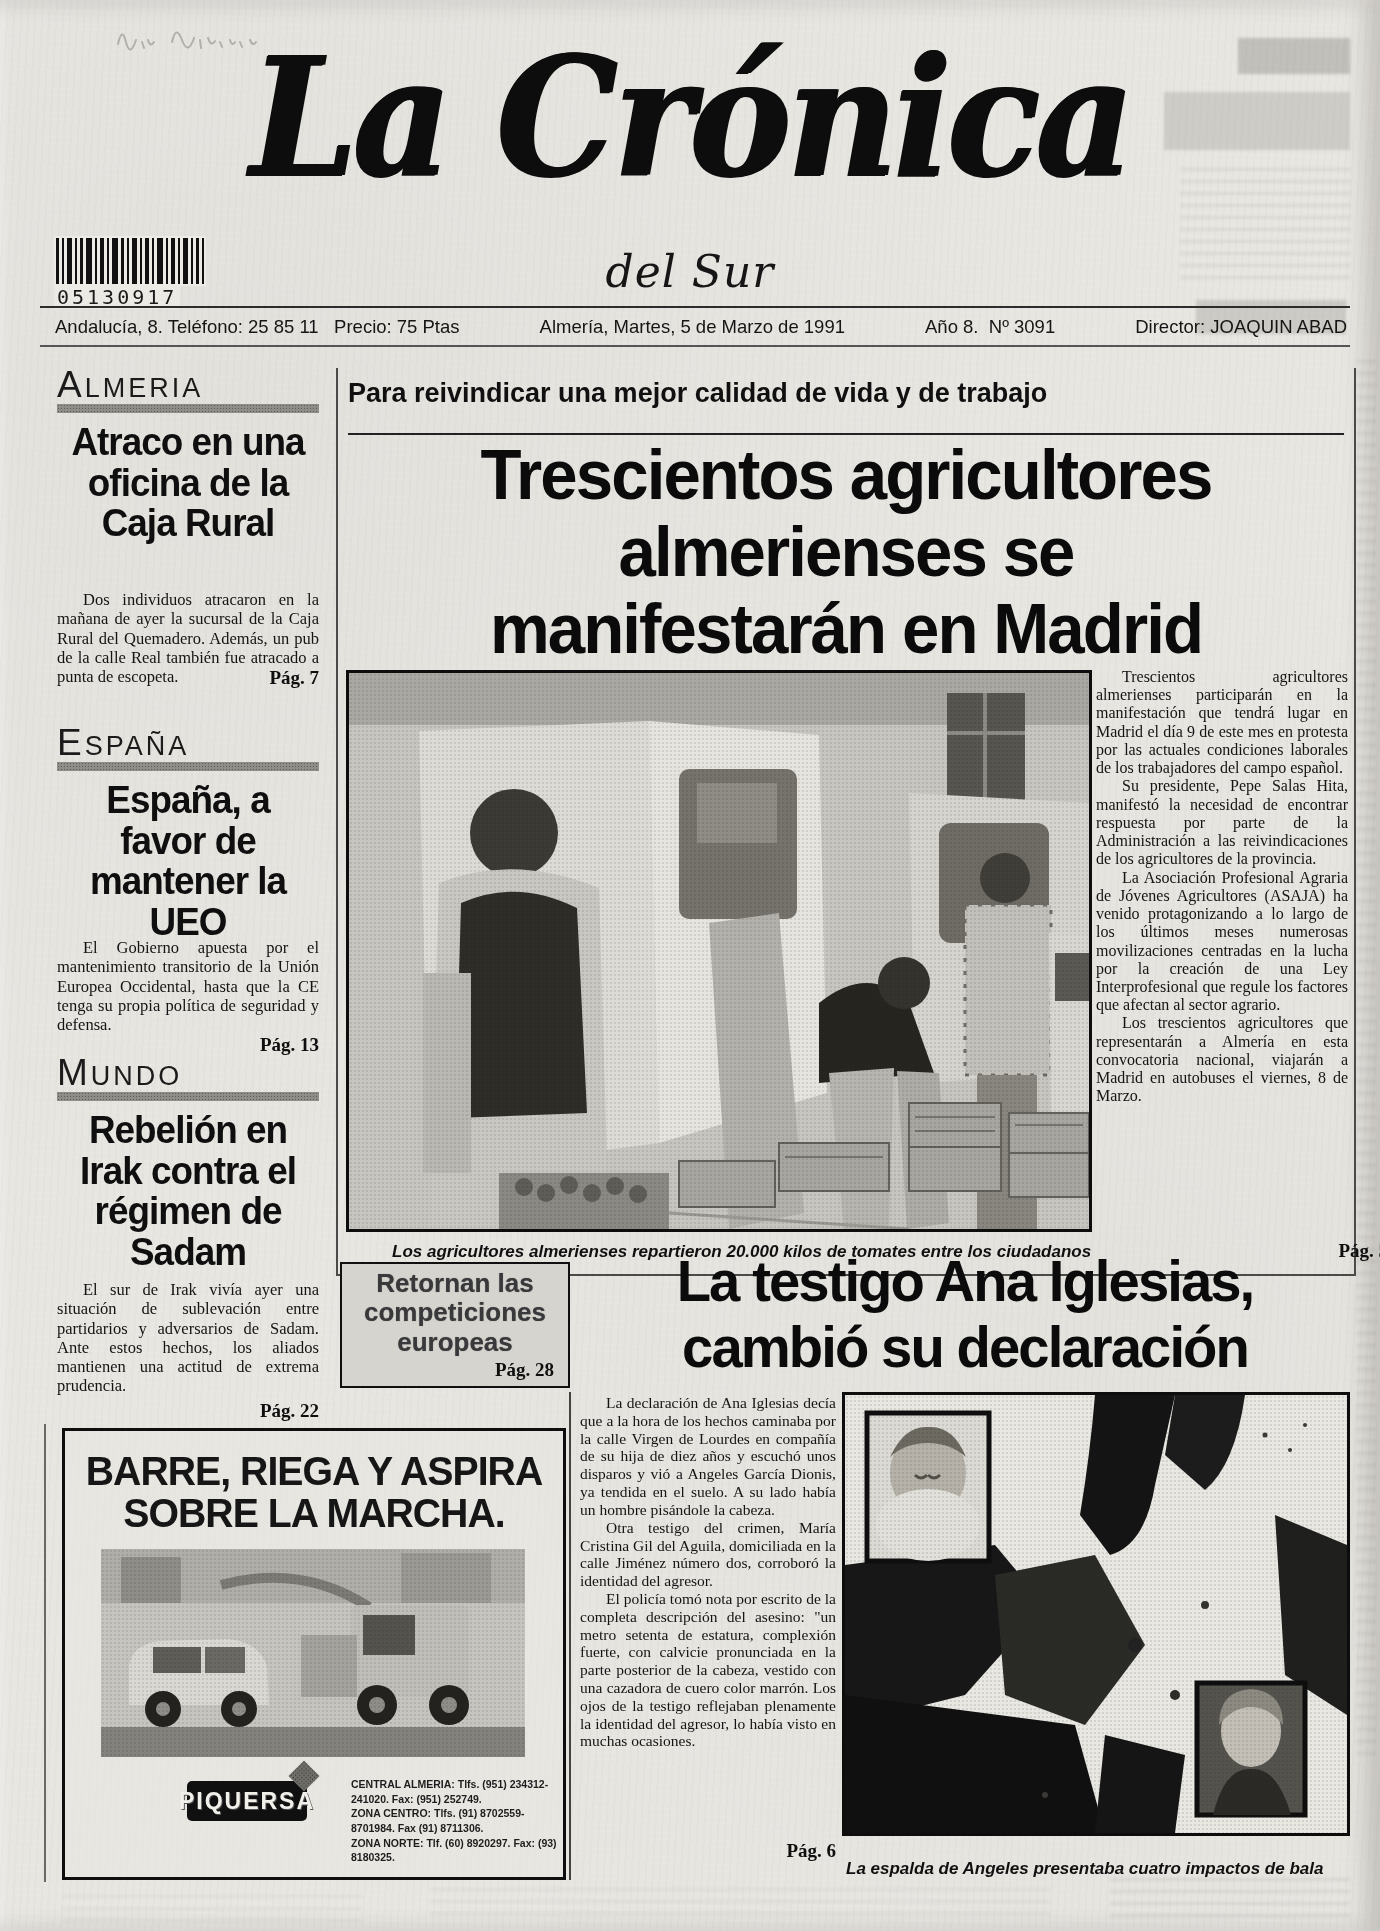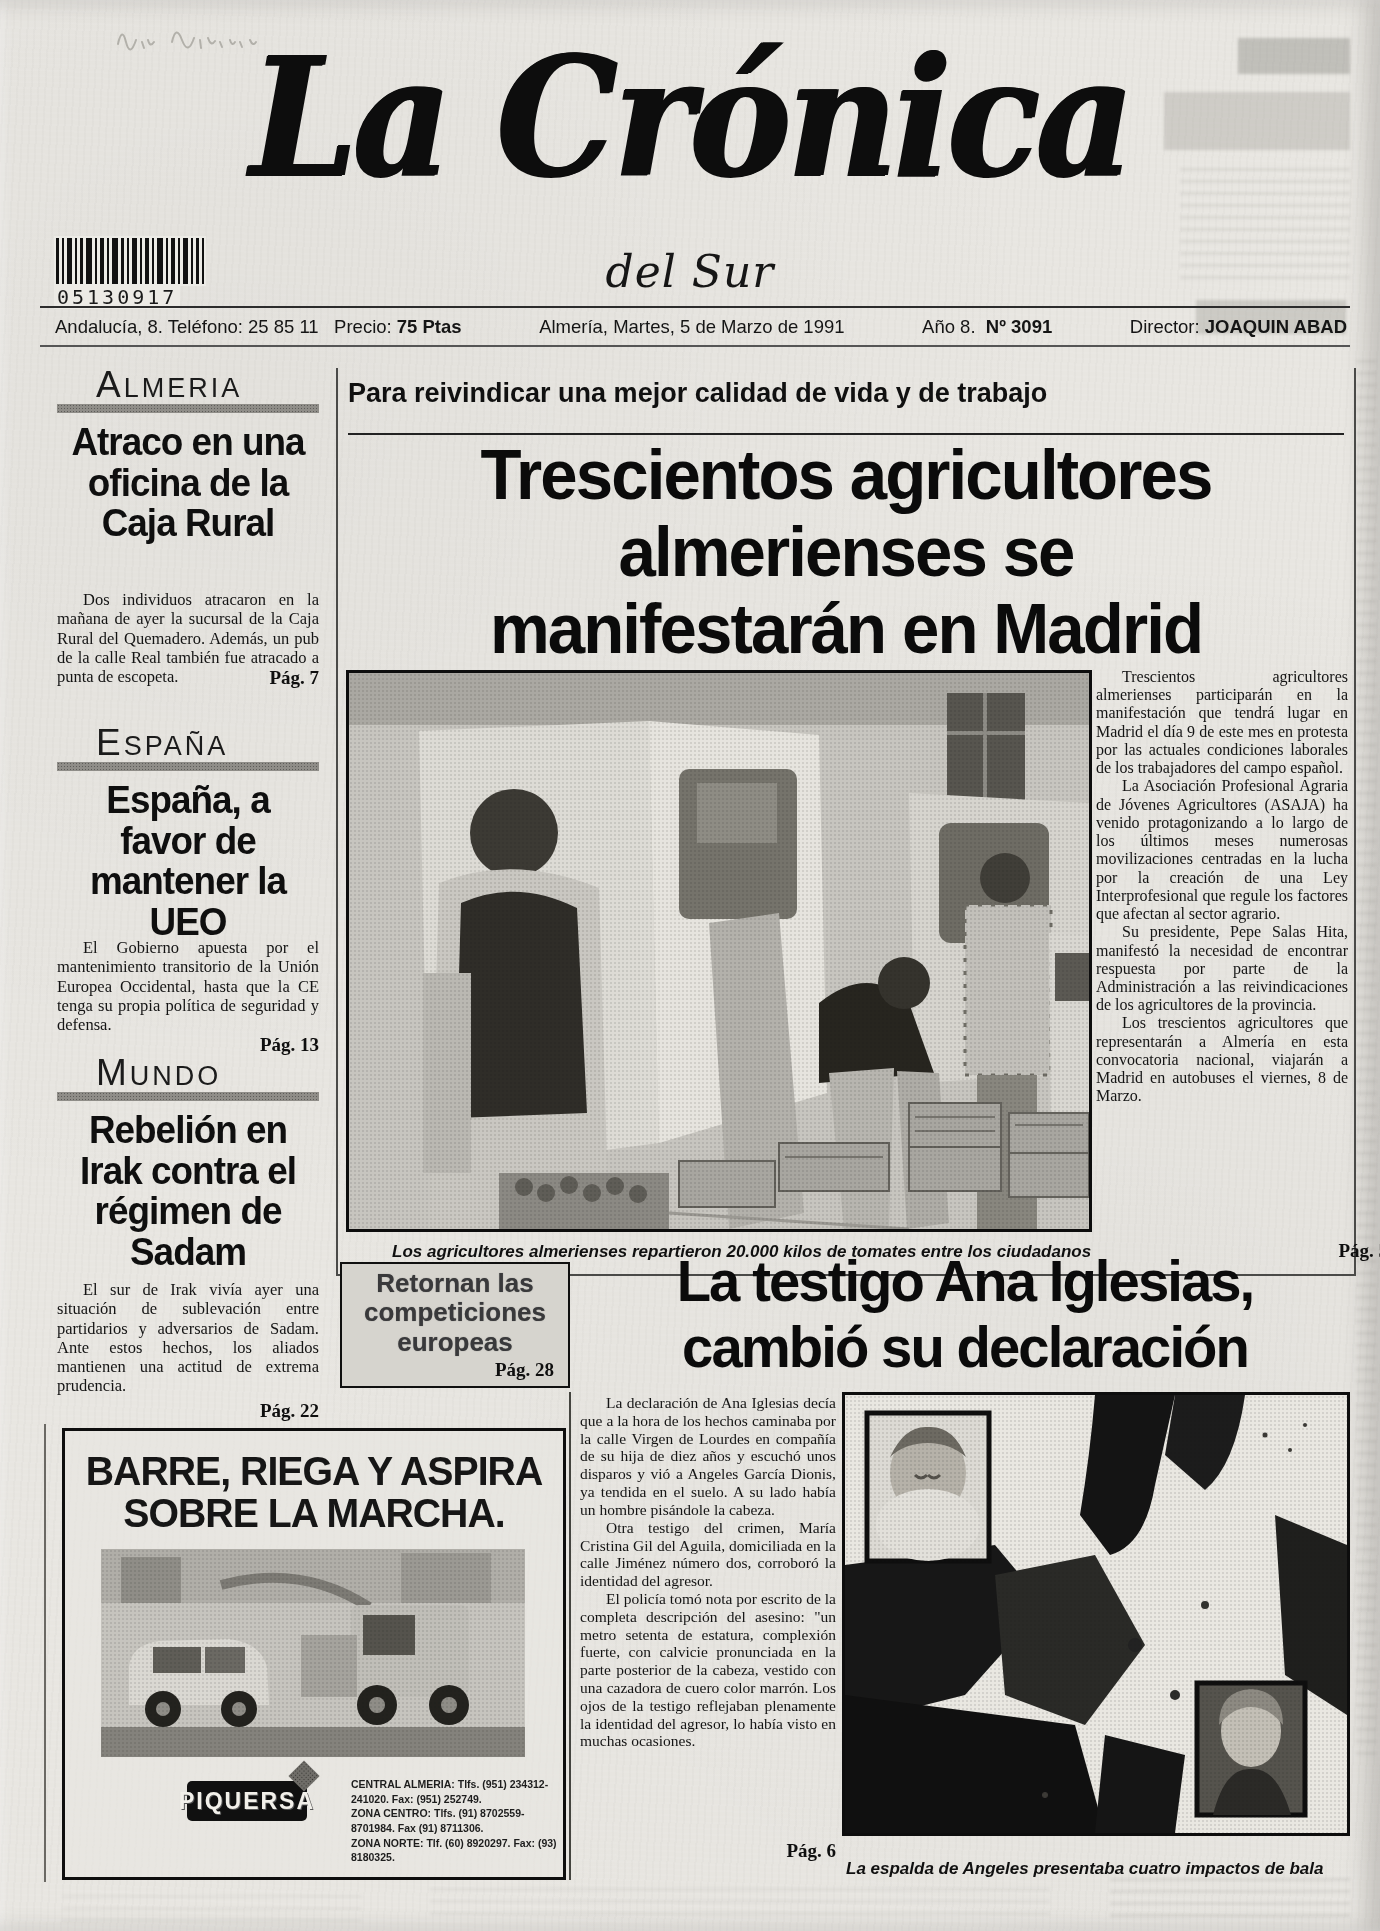--- a/index.html
+++ b/index.html
@@ -26,31 +26,30 @@
     position:absolute;top:246px;left:90px;width:1200px;text-align:center;
     font-family:"DejaVu Serif", serif;font-style:italic;font-size:44px;color:#161616;
     letter-spacing:1px;
   }
   .rule{position:absolute;background:#2c2c2c;}
   .infobar{
     position:absolute;top:312px;left:55px;width:1292px;height:30px;
     display:flex;justify-content:space-between;align-items:center;
     font-size:18.5px;color:#151515;
   }
-  .infobar b{font-weight:bold;}
+  .infobar b{font-weight:normal;}
   .barcode{position:absolute;left:54px;top:236px;width:152px;}
   .barcode .digits{
     font-family:"DejaVu Sans Mono", monospace;font-size:20px;letter-spacing:3px;
     background:#eceae5;display:inline-block;padding:0 3px;margin-top:-6px;color:#1a1a1a;
   }
   
   .sec-head{
     font-size:27px;letter-spacing:3px;color:#1b1b1b;font-weight:400;
     font-family:"Liberation Sans", sans-serif;
-    margin-left:39px;
   }
   .sec-head::first-letter{font-size:37px;}
   .sec-bar{height:9px;background:#8f8d88;
     background-image:radial-gradient(rgba(0,0,0,.35) 1px, transparent 1px);background-size:3px 3px;}
   .sec-headline{
     font-weight:bold;font-size:38px;line-height:1.07;text-align:center;
     letter-spacing:-1px;color:#0f0f0f;transform:scaleX(.97);
   }
   .body-serif{
     font-family:"Liberation Serif", serif;font-size:16.5px;line-height:1.17;
@@ -256,22 +255,22 @@
             <circle cx="266" cy="513" r="9"></circle>
             <circle cx="289" cy="521" r="9"></circle>
         </g>
 
         <line x1="320" y1="540" x2="560" y2="556" stroke="#9b9993" stroke-width="3"></line>
       </svg>
     </div>
 
     <div class="abs body-serif" style="left:758px;top:300px;width:252px;font-size:16px;line-height:1.14;">
       <p>Trescientos agricultores almerienses participarán en la manifestación que tendrá lugar en Madrid el día 9 de este mes en protesta por las actuales condiciones laborales de los trabajadores del campo español.</p>
+      <p>Su presidente, Pepe Salas Hita, manifestó la necesidad de encontrar respuesta por parte de la Administración a las reivindicaciones de los agricultores de la provincia.</p>
       <p>La Asociación Profesional Agraria de Jóvenes Agricultores (ASAJA) ha venido protagonizando a lo largo de los últimos meses numerosas movilizaciones centradas en la lucha por la creación de una Ley Interprofesional que regule los factores que afectan al sector agrario.</p>
-      <p>Su presidente, Pepe Salas Hita, manifestó la necesidad de encontrar respuesta por parte de la Administración a las reivindicaciones de los agricultores de la provincia.</p>
       <p>Los trescientos agricultores que representarán a Almería en esta convocatoria nacional, viajarán a Madrid en autobuses el viernes, 8 de Marzo.</p>
     </div>
 
     <div class="abs" style="left:10px;top:872px;width:996px;display:flex;justify-content:space-between;align-items:baseline;margin-left:44px;">
       <span class="caption">Los agricultores almerienses repartieron 20.000 kilos de tomates  entre los ciudadanos</span>
       <span class="pageref">Pág. 5</span>
     </div>
   </div>
 
   <div class="promo">

